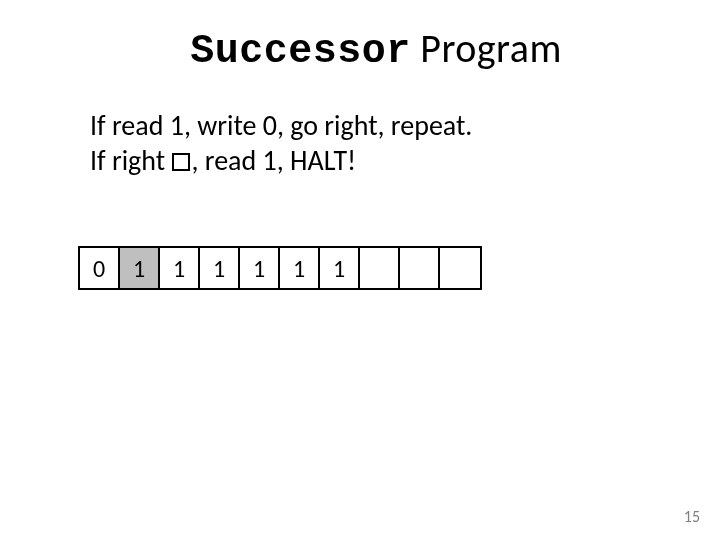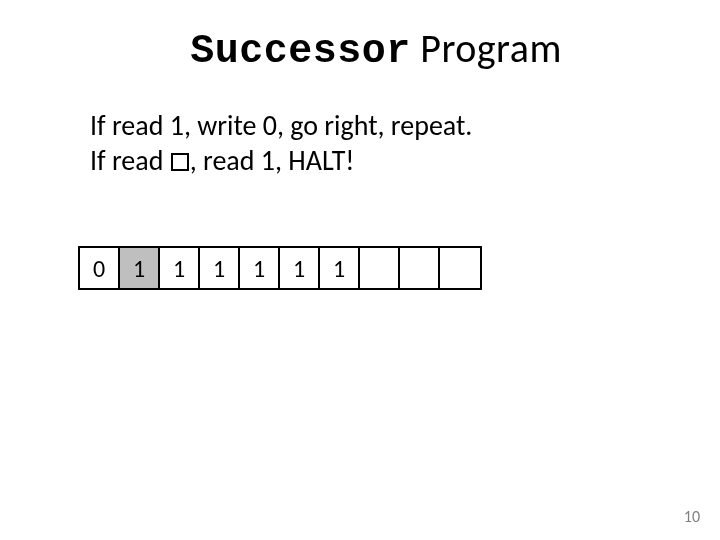--- a/index.html
+++ b/index.html
@@ -91,32 +91,32 @@
 
 <div class="slide">
 
   <div class="title">
     <span class="mono">Successor</span><span class="rest"> Program</span>
   </div>
 
   <div class="rules">
     <div>If read 1, write 0, go right, repeat.</div>
     <div>
-      <span>If read </span><span class="blank-box"></span><span>, read 1, HALT!</span>
+      <span>If right </span><span class="blank-box"></span><span>, read 1, HALT!</span>
     </div>
   </div>
 
   <div class="tape">
       <div class="cell">0</div>
       <div class="cell head">1</div>
       <div class="cell">1</div>
       <div class="cell">1</div>
       <div class="cell">1</div>
       <div class="cell">1</div>
       <div class="cell">1</div>
       <div class="cell"></div>
       <div class="cell"></div>
       <div class="cell"></div>
     </div>
 
-  <div class="pagenum">10</div>
+  <div class="pagenum">15</div>
 
 </div>
 
 </body></html>

